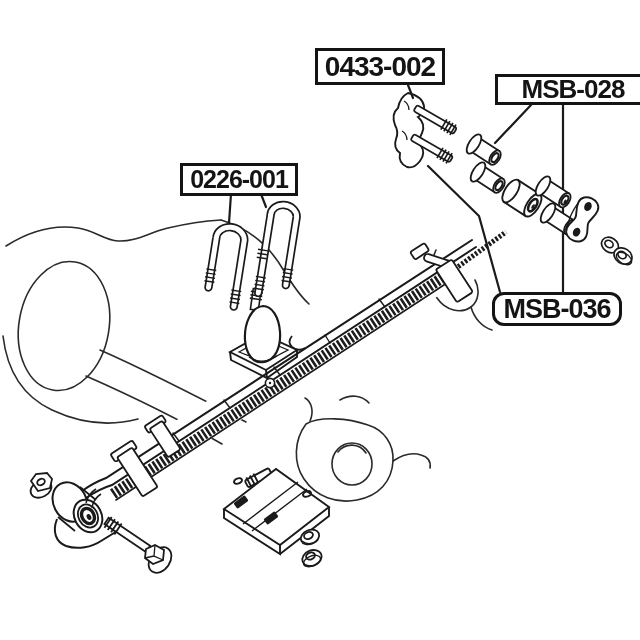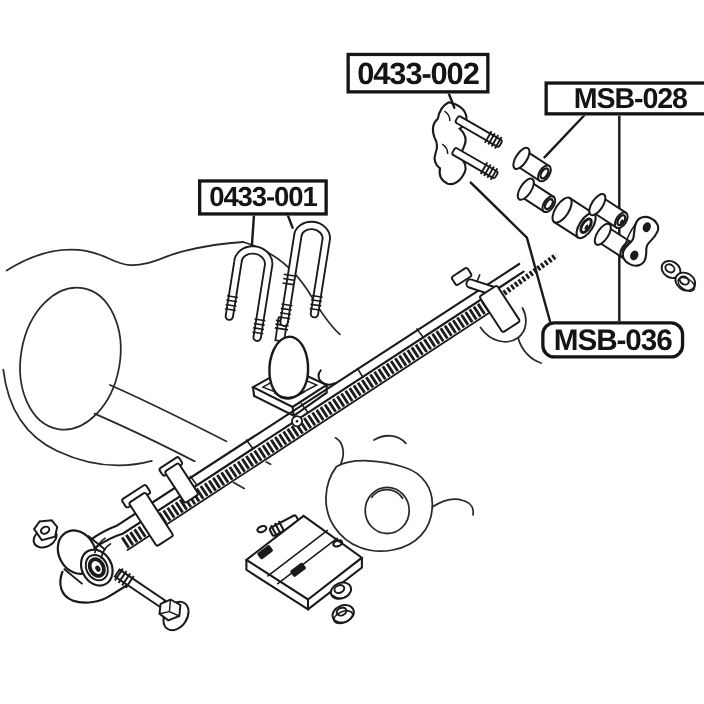--- a/index.html
+++ b/index.html
@@ -277,15 +277,15 @@
     <path d="M408,85 L413,98"></path>
     <path d="M531,105 L495,143"></path>
     <path d="M231,194 L229,223"></path>
     <path d="M261,194 L266,207"></path>
     <path d="M428,166 L479,216 L500,292"></path>
   </g>
 </svg>
 
 <div class="part-label" style="left:315px;top:48px;width:130px;height:37px;font-size:28px;">0433-002</div>
 <div class="part-label" style="left:495px;top:74px;width:156px;height:31px;">MSB-028</div>
-<div class="part-label" style="left:180px;top:163px;width:118px;height:33px;font-size:25px;">0433-001</div>
+<div class="part-label" style="left:180px;top:163px;width:118px;height:33px;font-size:25px;">0226-001</div>
 <div class="part-label" style="left:492px;top:292px;width:130px;height:34px;font-size:27px;border-radius:12px;">MSB-036</div>
 </div>
 
 </body></html>

